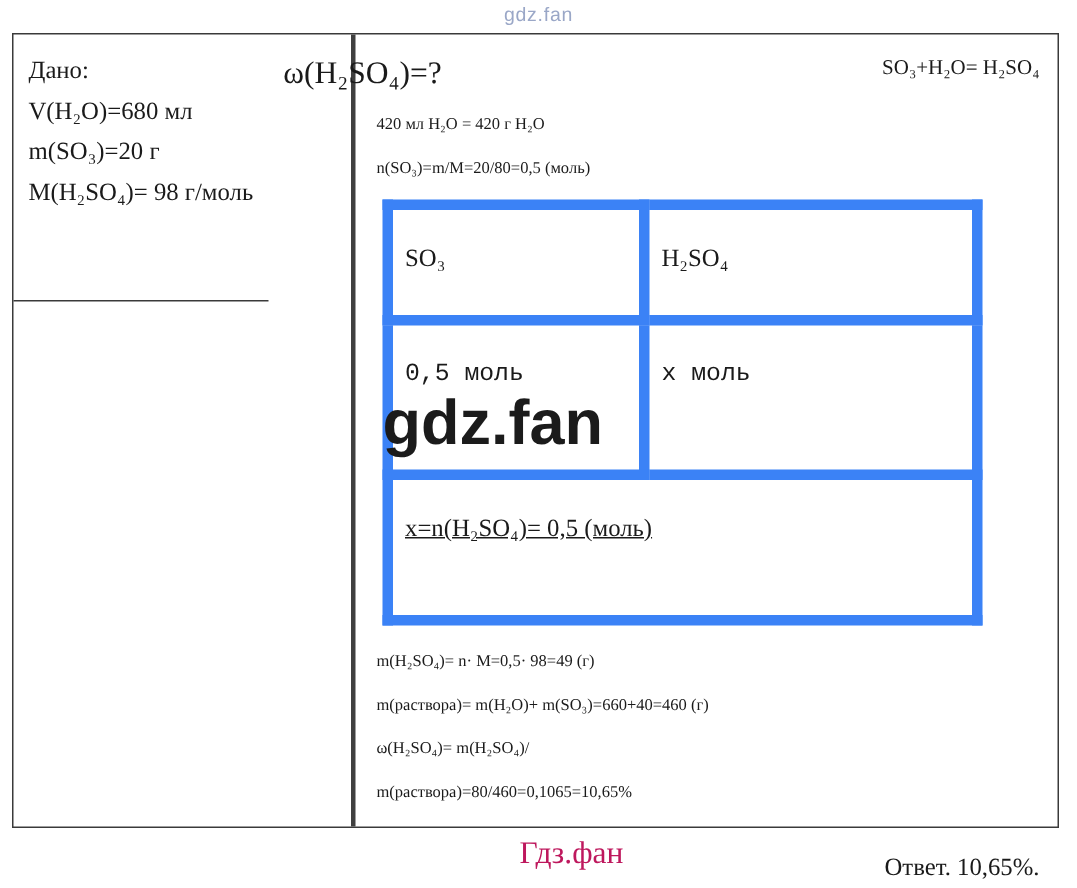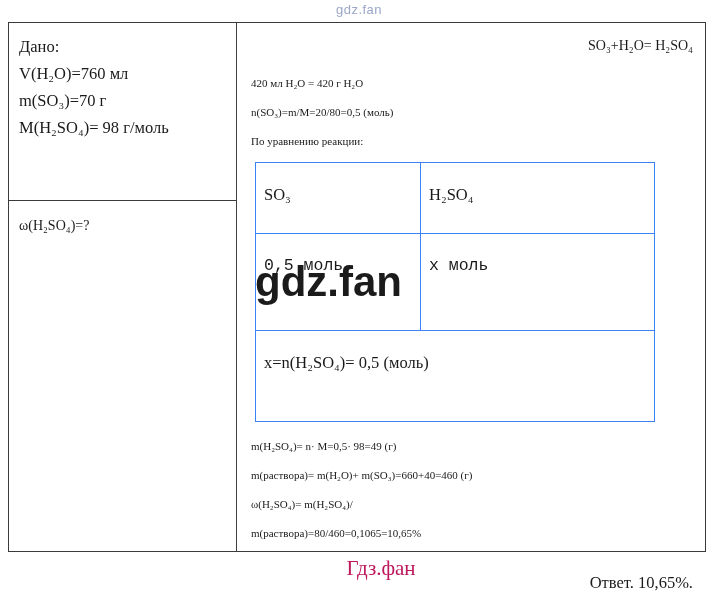--- a/index.html
+++ b/index.html
@@ -36,23 +36,23 @@
     width: 698px;
     height: 530px;
     border: 1px solid #3a3a3a;
     box-sizing: border-box;
     display: flex;
   }
 
   .col-left {
     width: 228px;
     box-sizing: border-box;
-    border-right: 1px solid #404040;
+    border-right: 3px solid #404040;
     display: flex;
-    flex-direction: column;
+    flex-direction: row;
   }
 
   .given-box {
     border-bottom: 1px solid #3a3a3a;
     padding: 10px 10px 12px 10px;
     box-sizing: border-box;
     height: 178px;
   }
 
   .given-line {
@@ -61,21 +61,21 @@
     white-space: nowrap;
   }
 
   .find-box {
     padding: 14px 10px 10px 10px;
     box-sizing: border-box;
     flex: 1;
   }
 
   .find-line {
-    font-size: 14px;
+    font-size: 21px;
     line-height: 22px;
   }
 
   .col-right {
     flex: 1;
     box-sizing: border-box;
     padding: 8px 12px 8px 14px;
     position: relative;
   }
 
@@ -92,29 +92,29 @@
     white-space: nowrap;
   }
 
   .react-table {
     border-collapse: collapse;
     width: 400px;
     margin: 6px 0 4px 4px;
     table-layout: fixed;
   }
   .react-table td {
-    border: 1px solid #3b82f6;
+    border: 7px solid #3b82f6;
     font-size: 16.5px;
     padding: 22px 8px;
     vertical-align: top;
     height: 26px;
   }
   .react-table td.c1 { width: 148px; }
   .react-table tr.tall td { height: 52px; font-family: Liberation Mono, monospace; }
-  .react-table tr.xrow td { height: 46px; }
+  .react-table tr.xrow td { height: 46px; text-decoration: underline; }
 
   .after-table { margin-top: 10px; }
 
   .answer-line {
     font-size: 16.5px;
     line-height: 26px;
     margin-top: 22px;
     text-align: right;
   }
 
@@ -145,35 +145,34 @@
 </head>
 <body>
 
 <div class="watermark-top">gdz.fan</div>
 
 <div class="sheet">
 
   <div class="col-left">
     <div class="given-box">
       <div class="given-line">Дано:</div>
-      <div class="given-line">V(H₂O)=760 мл</div>
-      <div class="given-line">m(SO₃)=70 г</div>
+      <div class="given-line">V(H₂O)=680 мл</div>
+      <div class="given-line">m(SO₃)=20 г</div>
       <div class="given-line">M(H₂SO₄)= 98 г/моль</div>
     </div>
     <div class="find-box">
       <div class="find-line">ω(H₂SO₄)=?</div>
     </div>
   </div>
 
   <div class="col-right">
     <div class="eq-title">SO₃+H₂O= H₂SO₄</div>
 
     <div class="calc-line">420 мл H₂O = 420 г H₂O</div>
     <div class="calc-line">n(SO₃)=m/M=20/80=0,5 (моль)</div>
-    <div class="calc-line">По уравнению реакции:</div>
 
     <table class="react-table">
       <tbody>
           <tr>
         <td class="c1">SO₃</td>
         <td>H₂SO₄</td>
       </tr>
       <tr class="tall">
         <td class="c1">0,5 моль</td>
         <td>х моль</td>

